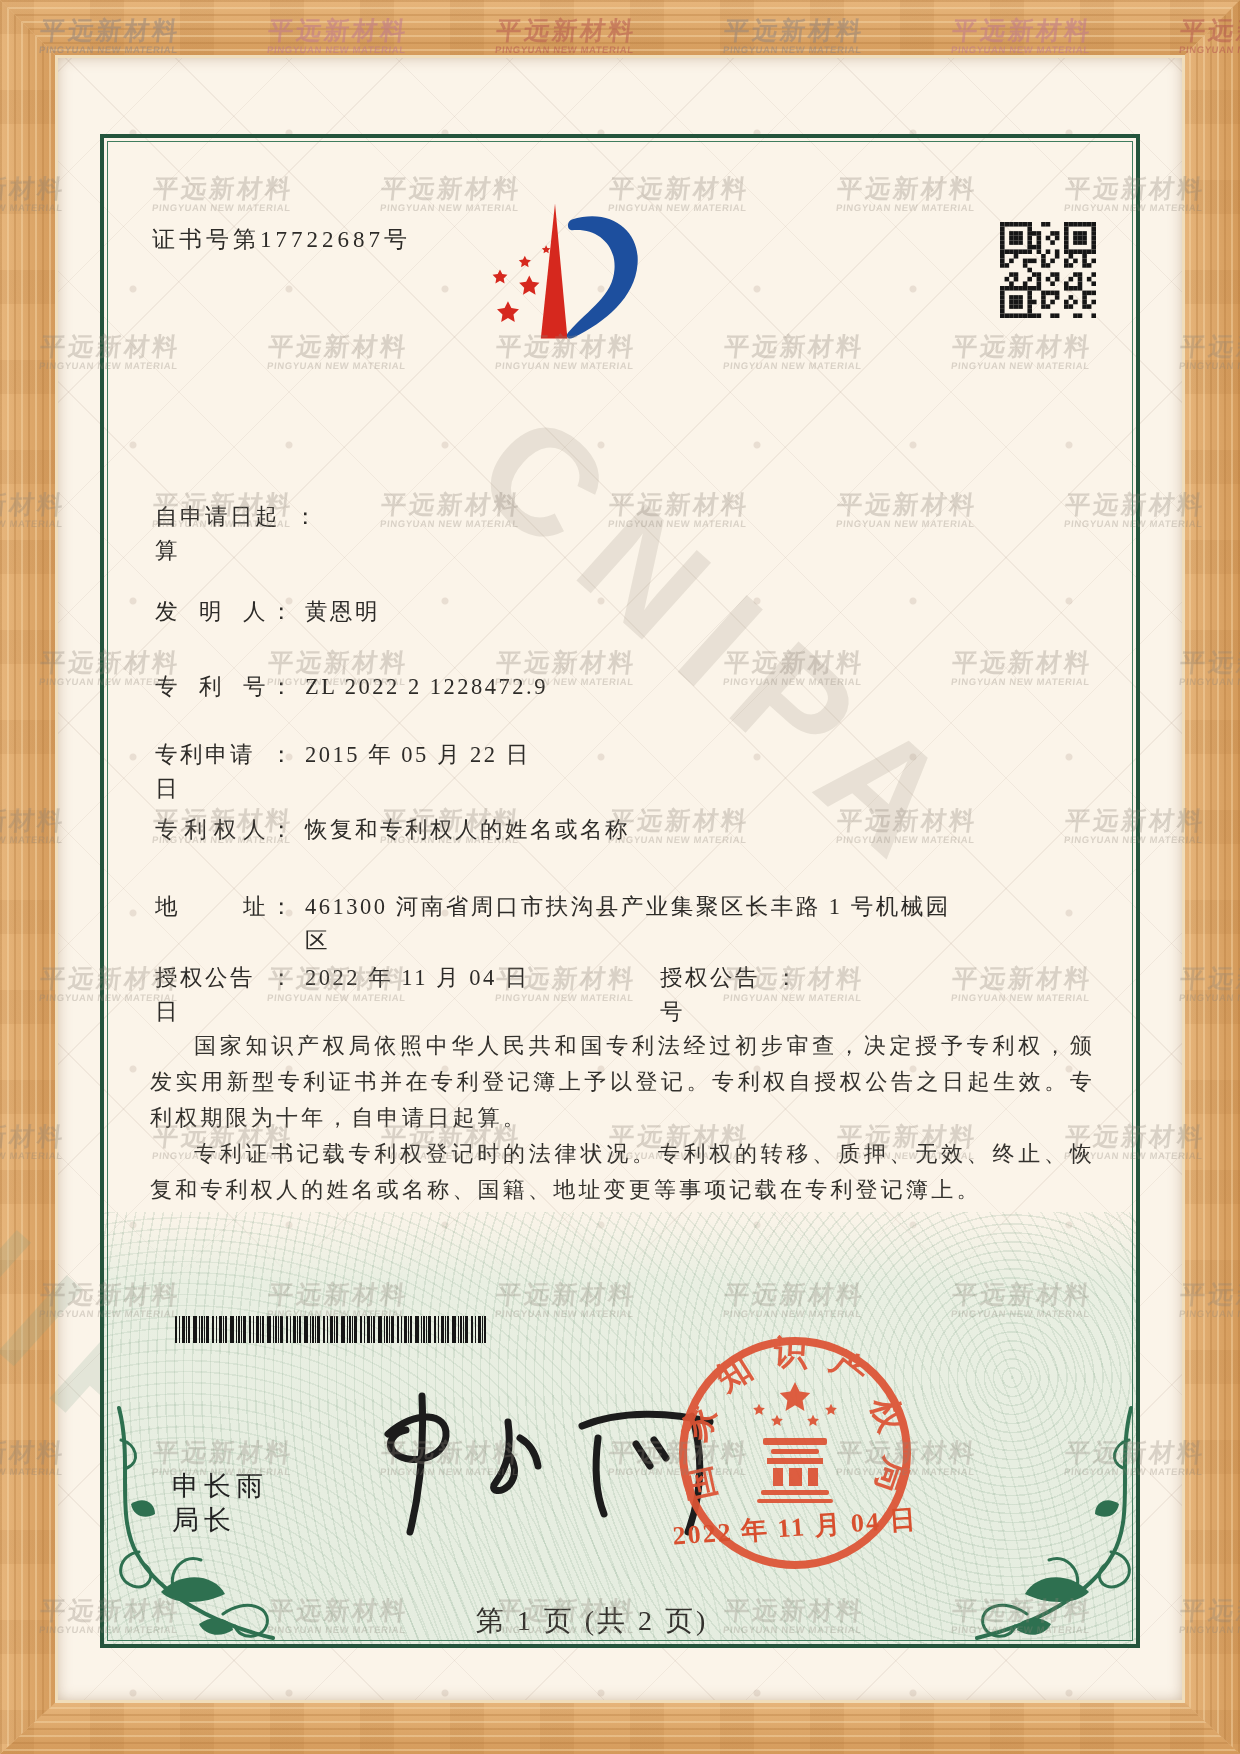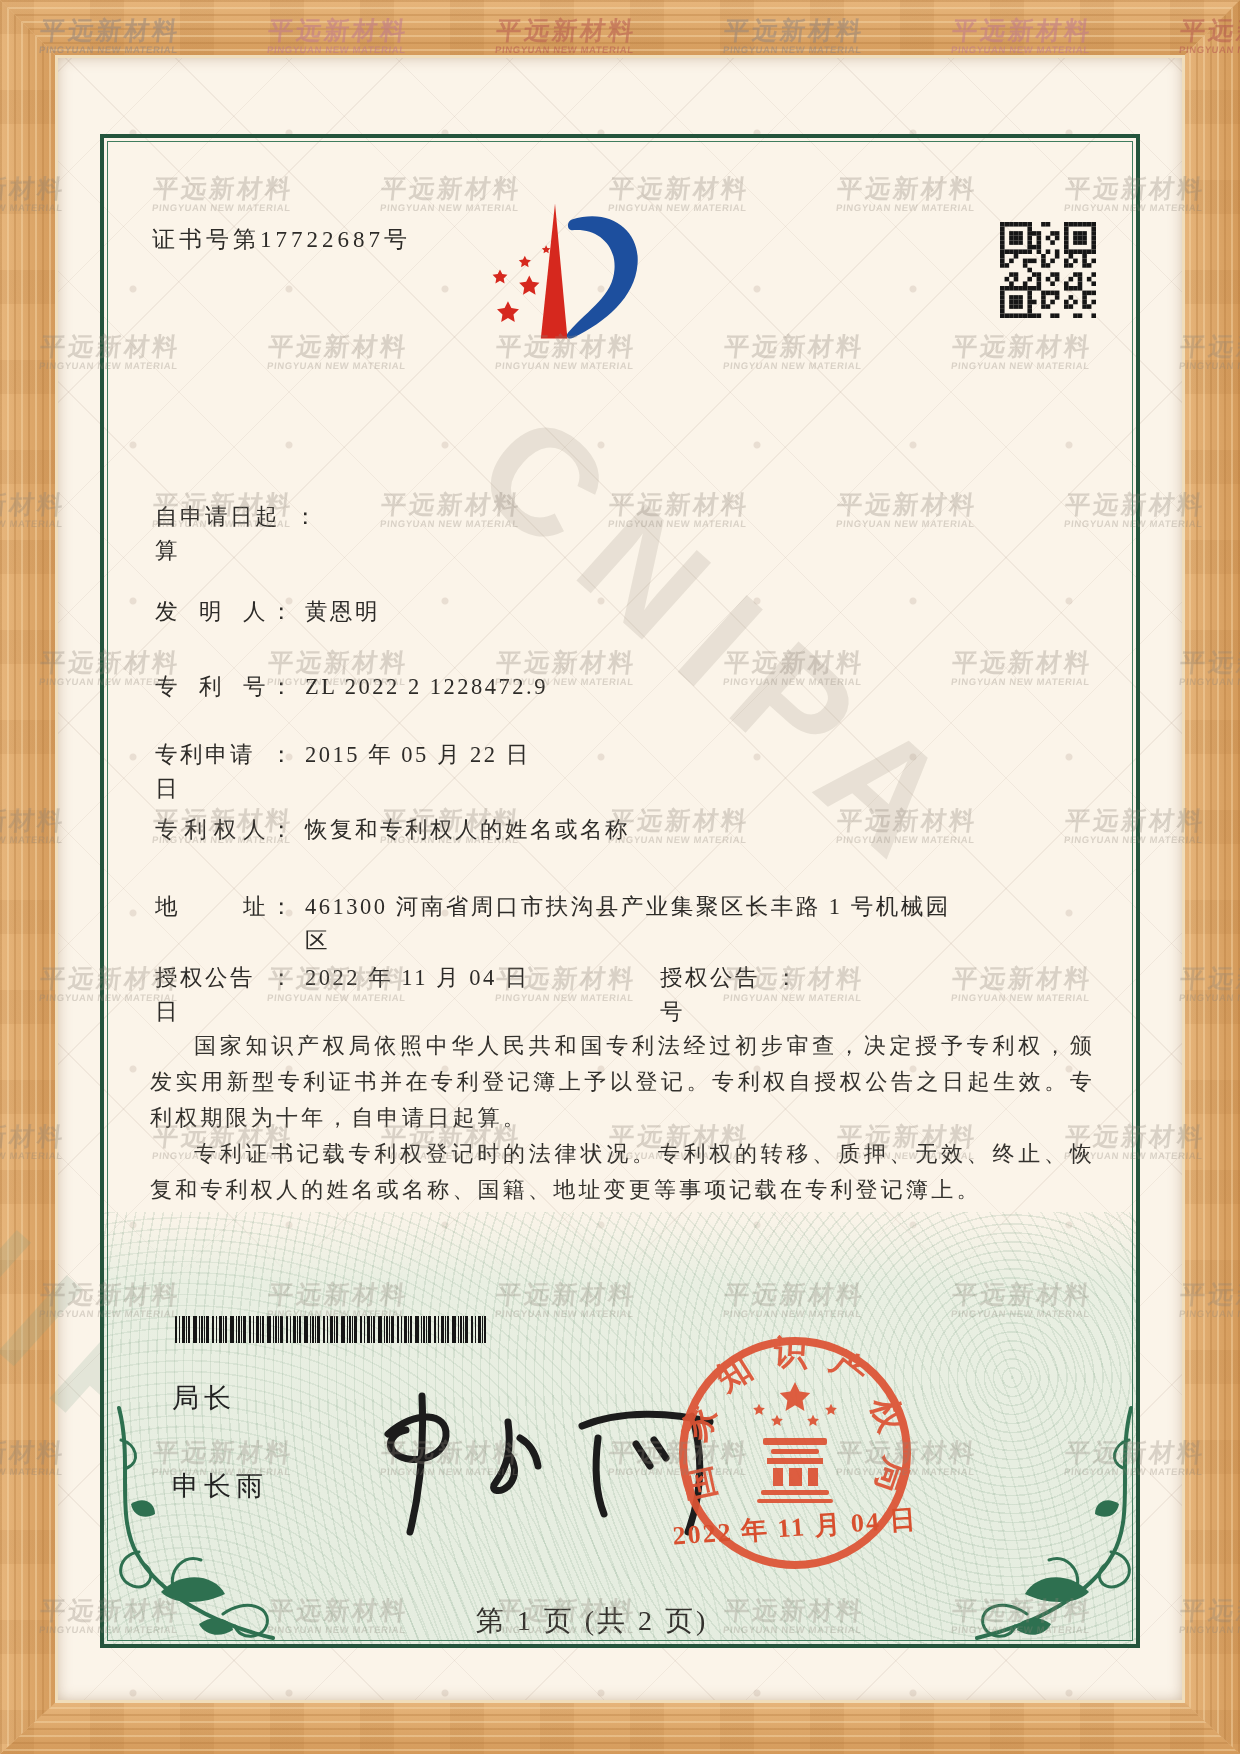--- a/index.html
+++ b/index.html
@@ -81,21 +81,21 @@
 
   .paras{position:absolute;left:150px;top:1028px;width:945px;font-size:22px;line-height:36px;
          letter-spacing:3.2px;text-align:justify;color:#33312d;}
   .paras p{margin:0;text-indent:2em;}
 
   .barcode{position:absolute;left:175px;top:1316px;width:316px;height:27px;}
   .barcode i{position:absolute;top:0;height:100%;background:#151515;}
 
   .signer{position:absolute;left:172px;font-family:"Liberation Sans","DejaVu Sans",sans-serif;
           font-size:27px;letter-spacing:5px;color:#222;}
-  .signer-title{top:1380px;text-align:right;}
+  .signer-title{top:1502px;text-align:right;}
   .signer-name{top:1468px;}
   .signature{position:absolute;left:360px;top:1382px;width:380px;height:165px;}
 
   .seal{position:absolute;left:660px;top:1318px;width:270px;height:270px;z-index:20;opacity:.93;}
   .seal-date{position:absolute;left:652px;top:1510px;width:286px;z-index:21;text-align:center;
      font-size:26px;color:#d84f2e;letter-spacing:2px;transform:rotate(-4deg);font-weight:bold;}
 
   .page-footer{position:absolute;left:0;top:1602px;width:1184px;text-align:center;
      font-size:28px;letter-spacing:3px;color:#33312d;z-index:10;}
   .continuation{position:absolute;left:0;top:1664px;width:1180px;text-align:center;

